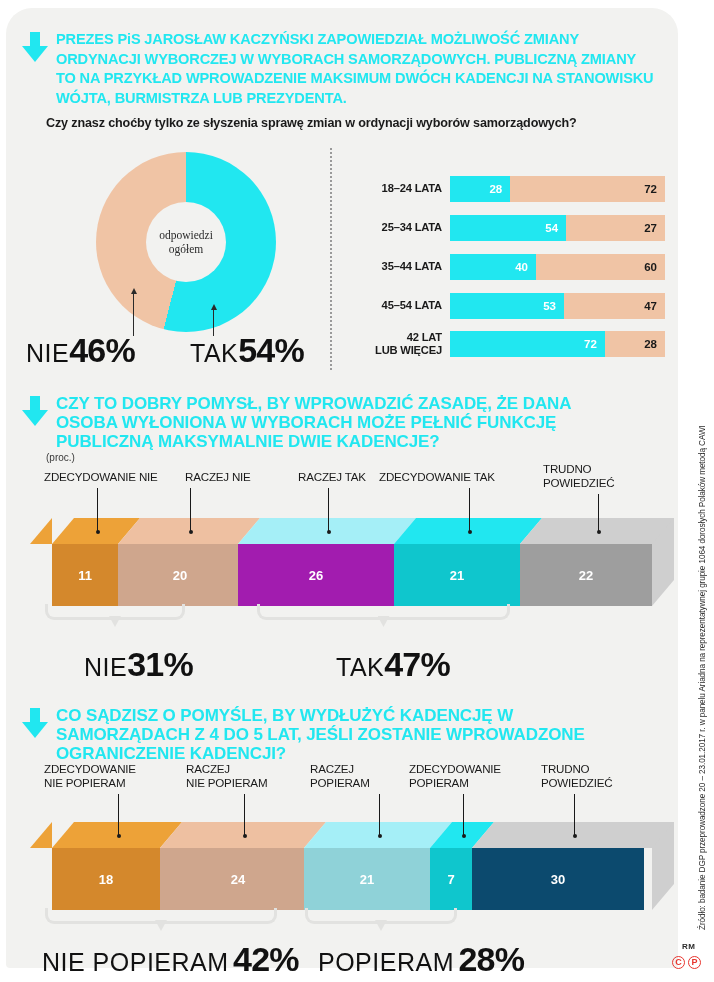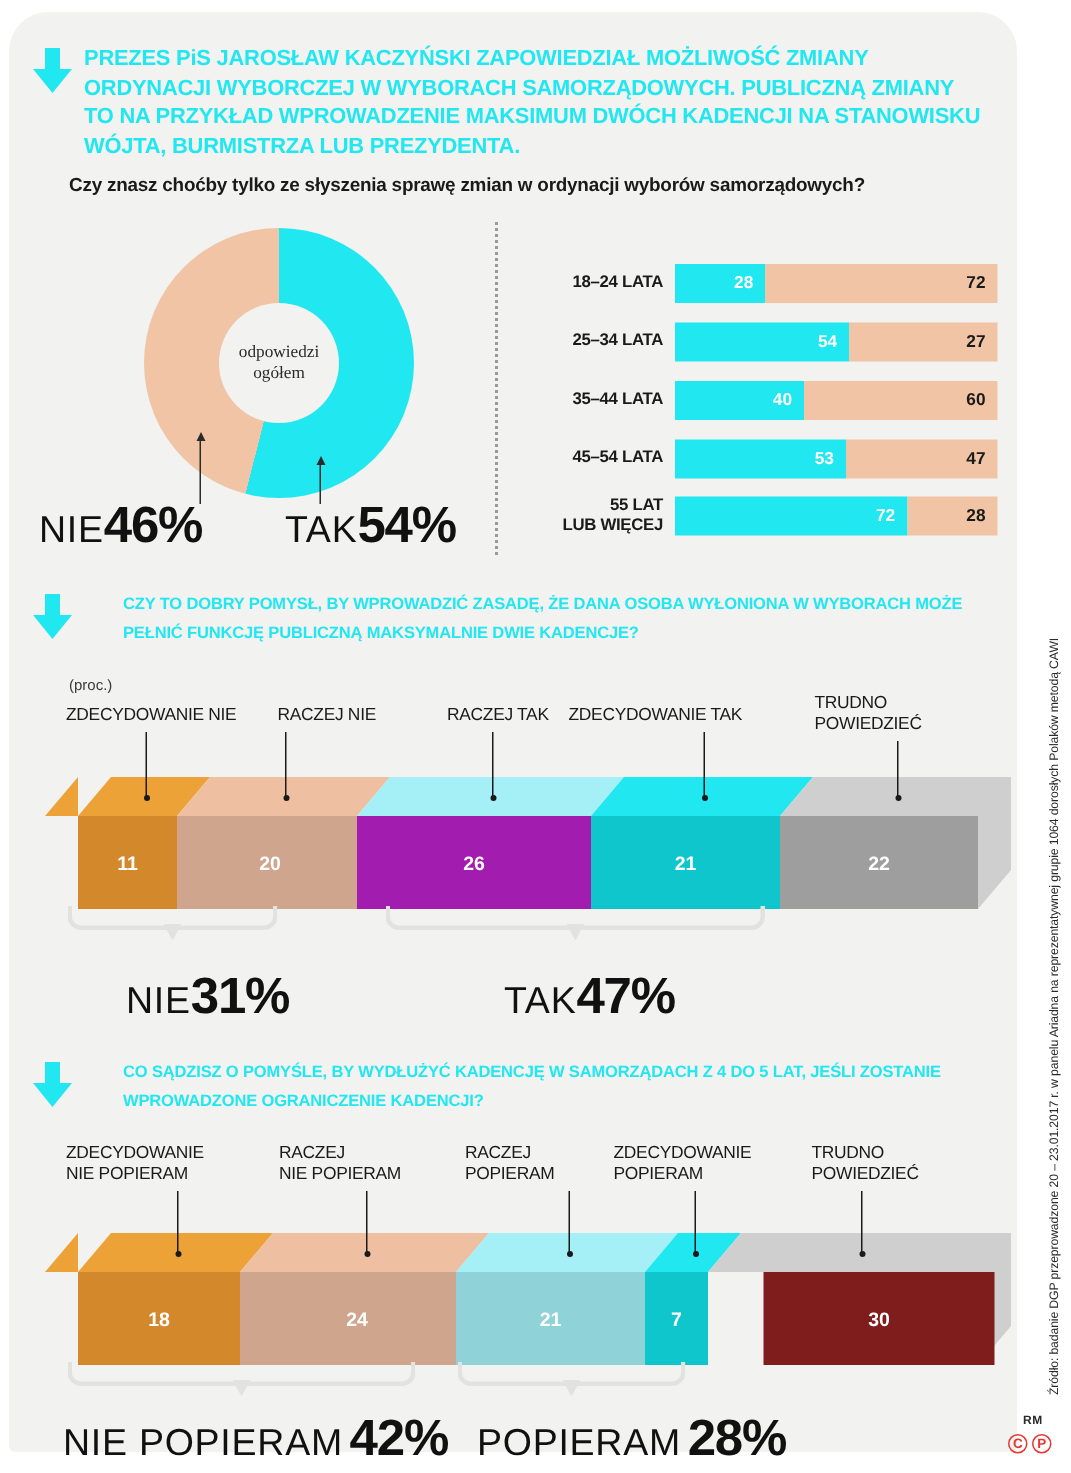--- a/index.html
+++ b/index.html
@@ -46,24 +46,23 @@
     color: #21e7f0;
     font-weight: bold;
     font-size: 14.6px;
     line-height: 19.5px;
     letter-spacing: -0.15px;
   }
   .qhead {
     position: absolute;
     color: #21e7f0;
     font-weight: bold;
-    font-size: 11px;
+    font-size: 17px;
     line-height: 19px;
     letter-spacing: -0.1px;
-    margin-left: 26px;
   }
   .subq {
     position: absolute;
     color: #1a1a1a;
     font-weight: bold;
     font-size: 12.6px;
     letter-spacing: -0.15px;
   }
   .proc-small {
     position: absolute;
@@ -283,21 +282,21 @@
         <div class="agelabel" style="width: 92px; right: auto; left: 0px; top: 6px;">
           <div>45–54 LATA</div>
         </div>
         <div class="agebar">
           <div class="seg-yes" style="width: 53%;">53</div>
           <div class="seg-no" style="width: 47%;">47</div>
         </div>
       </div>
       <div class="agerow" style="left: 350px; top: 331px; width: 315px;">
         <div class="agelabel" style="width: 92px; right: auto; left: 0px; top: 0px;">
-          <div>55 LAT</div>
+          <div>42 LAT</div>
           <div>LUB WIĘCEJ</div>
         </div>
         <div class="agebar">
           <div class="seg-yes" style="width: 72%;">72</div>
           <div class="seg-no" style="width: 28%;">28</div>
         </div>
       </div>
     </div>
 
   <div class="arrow" style="left:22px; top:396px;">
@@ -373,21 +372,21 @@
           <div class="topseg" style="left: 252px; width: 148px; background: rgb(165, 239, 247); clip-path: polygon(22px 0px, 100% 0px, 85.1351% 100%, 0px 100%);"></div>
           <div class="topseg" style="left: 378px; width: 64px; background: rgb(33, 231, 240); clip-path: polygon(22px 0px, 100% 0px, 65.625% 100%, 0px 100%);"></div>
           <div class="topseg" style="left: 420px; width: 202px; background: rgb(207, 207, 207); clip-path: polygon(22px 0px, 100% 0px, 89.1089% 100%, 0px 100%);"></div>
         </div>
         <div style="position: absolute; left: -22px; top: 0px; width: 22px; height: 26px; background: rgb(237, 162, 56); clip-path: polygon(100% 0px, 100% 100%, 0px 100%);"></div>
         <div class="b3-front">
           <div class="frontseg" style="left: 0px; width: 108px; background: rgb(212, 136, 44);">18</div>
           <div class="frontseg" style="left: 108px; width: 156px; background: rgb(207, 166, 141);">24</div>
           <div class="frontseg" style="left: 252px; width: 126px; background: rgb(143, 210, 216);">21</div>
           <div class="frontseg" style="left: 378px; width: 42px; background: rgb(15, 198, 205);">7</div>
-          <div class="frontseg" style="left: 420px; width: 154px; background: #7f1d1d; margin-left: 37px;">30</div>
+          <div class="frontseg" style="left: 420px; width: 172px; background: #0c4a6e;">30</div>
         </div>
       </div>
       <div class="cat-label" style="left: 44px; top: 762px;">
         <div>ZDECYDOWANIE</div>
         <div>NIE POPIERAM</div>
       </div>
       <div class="cat-line" style="left: 118.1px; top: 794px; height: 42px;"></div>
       <div class="cat-label" style="left: 186px; top: 762px;">
         <div>RACZEJ</div>
         <div>NIE POPIERAM</div>

